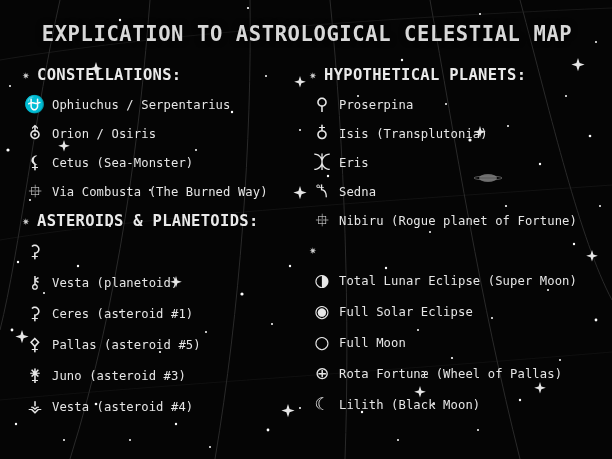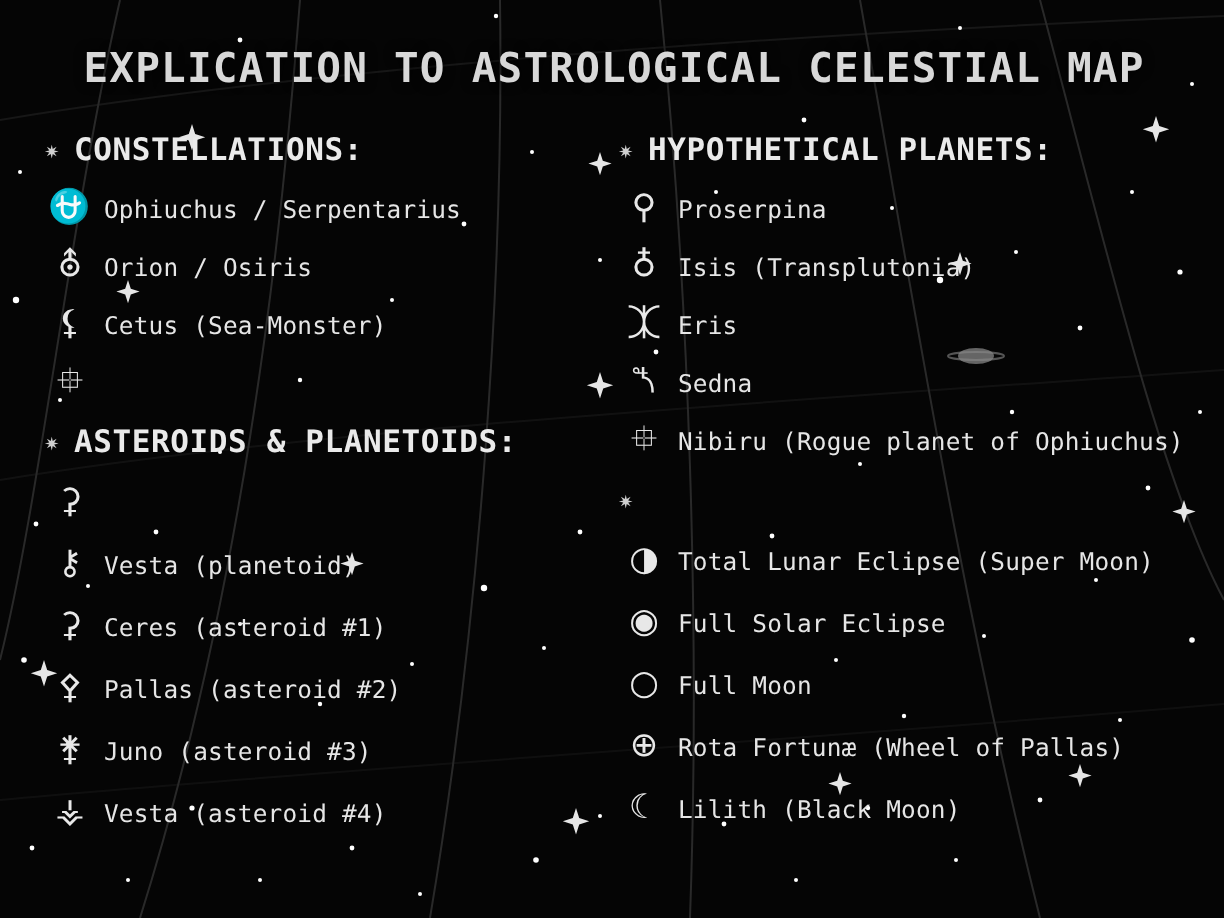--- a/index.html
+++ b/index.html
@@ -210,20 +210,21 @@
           <div class="item">
             <span class="item-sym">⛢</span>
             <span class="item-label">Orion / Osiris</span>
           </div>
           <div class="item">
             <span class="item-sym">⚸</span>
             <span class="item-label">Cetus (Sea-Monster)</span>
           </div>
           <div class="item">
             <span class="item-sym">⯐</span>
+            <span class="item-label">Via Combusta (The Burned Way)</span>
           </div>
         </div>
       </div>
 
       <div class="section sec-asteroids">
         <div class="section-head">
           <span class="head-star">✷</span>
           <span>ASTEROIDS &amp; PLANETOIDS:</span>
         </div>
         <div class="items">
@@ -233,21 +234,21 @@
           <div class="item">
             <span class="item-sym">⚷</span>
             <span class="item-label">Vesta (planetoid)</span>
           </div>
           <div class="item">
             <span class="item-sym">⚳</span>
             <span class="item-label">Ceres (asteroid #1)</span>
           </div>
           <div class="item">
             <span class="item-sym">⚴</span>
-            <span class="item-label">Pallas (asteroid #2)</span>
+            <span class="item-label">Pallas (asteroid #5)</span>
           </div>
           <div class="item">
             <span class="item-sym">⚵</span>
             <span class="item-label">Juno  (asteroid #3)</span>
           </div>
           <div class="item">
             <span class="item-sym">⚶</span>
             <span class="item-label">Vesta (asteroid #4)</span>
           </div>
         </div>
@@ -274,21 +275,21 @@
           <div class="item">
             <span class="item-sym">⯰</span>
             <span class="item-label">Eris</span>
           </div>
           <div class="item">
             <span class="item-sym">⯲</span>
             <span class="item-label">Sedna</span>
           </div>
           <div class="item">
             <span class="item-sym">⯐</span>
-            <span class="item-label">Nibiru  (Rogue planet of Ophiuchus)</span>
+            <span class="item-label">Nibiru  (Rogue planet of Fortune)</span>
           </div>
         </div>
       </div>
 
       <div class="section sec-lunar">
         <div class="section-head">
           <span class="head-star">✷</span>
         </div>
         <div class="items">
           <div class="item">

